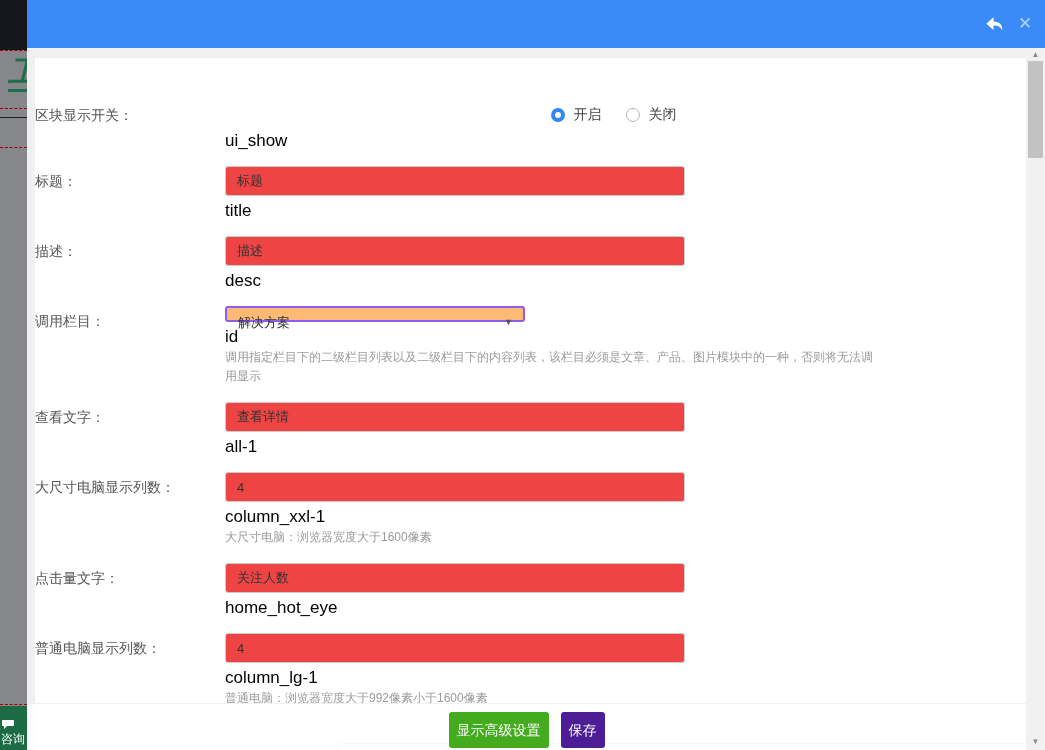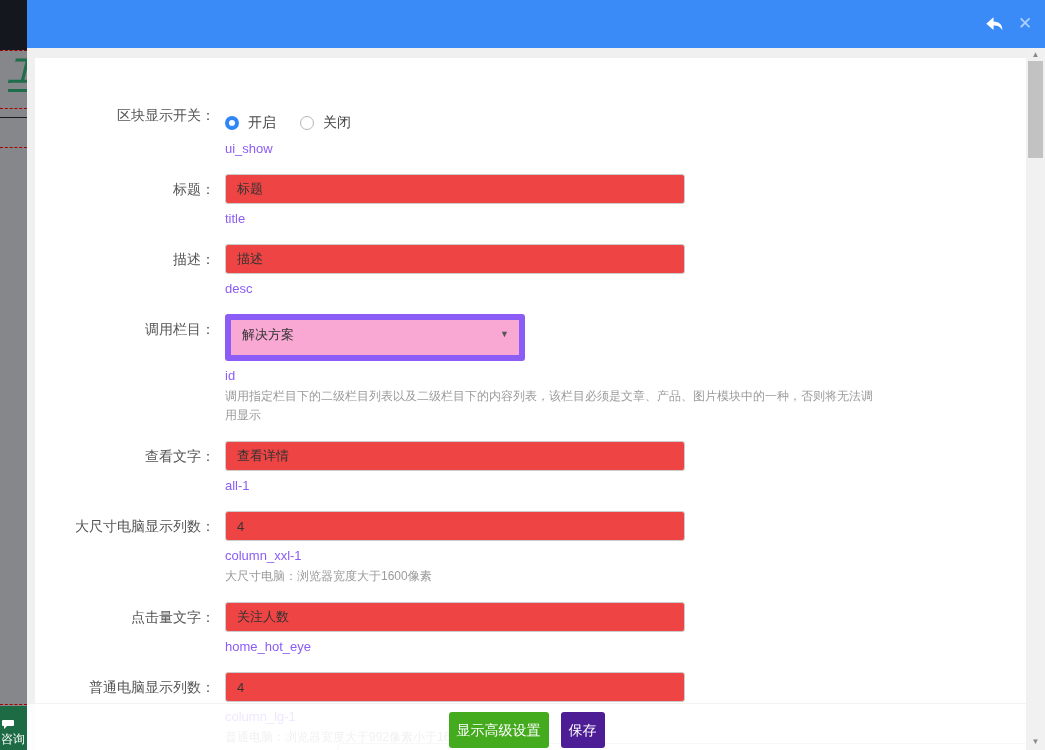--- a/index.html
+++ b/index.html
@@ -52,47 +52,47 @@
   }
 
   
   .modal {
     position:absolute; left:35px; top:58px; width:991px; height:692px;
     background:#fff; z-index:2;
   }
   .form { padding-top:42px; }
   .row { display:flex; margin-bottom:16px; }
   .row-label {
-    width:190px; padding-right:10px; text-align:right; flex:0 0 190px;
+    width:190px; padding-right:10px; text-align:left; flex:0 0 190px;
     font-size:14px; color:#555; line-height:30px; white-space:nowrap;
   }
   .row-control { flex:1 1 auto; min-width:0; }
 
   .text-input {
     width:460px; height:30px; border:1px solid #ccc; border-radius:3px;
     padding:0 11px; font-size:13px; color:#333; background:#ef4444; outline:none;
     font-family:"Liberation Sans","DejaVu Sans",sans-serif;
   }
   .select-box {
-    position:relative; width:300px; height:47px; border:6px solid #8b5cf6;
-    border-radius:3px; background:#f9a8d4; cursor:pointer;
+    position:relative; width:300px; height:16px; border:2px solid #8b5cf6;
+    border-radius:3px; background:#fdba74; cursor:pointer;
   }
   .select-value { position:absolute; left:11px; top:6px; font-size:13px; color:#333; }
   .select-caret { position:absolute; right:10px; top:9px; font-size:9px; color:#555; }
 
-  .radio-line { height:22px; display:flex; align-items:center; margin-top:12px; }
+  .radio-line { height:22px; display:flex; align-items:center; margin-top:4px;justify-content:center; }
   .radio-opt { display:flex; align-items:center; cursor:pointer; margin-right:24px; }
   .radio-circle {
     width:14px; height:14px; border-radius:50%; background:#fff;
     border:1px solid #b5b5b5; margin-right:9px; flex:0 0 14px;
   }
   .radio-circle.checked { border:4px solid #2f86f6; background:#fff; }
   .radio-text { font-size:14px; color:#444; }
 
-  .helper-code { margin-top:6px; font-size:13px; color:#8b5cf6; line-height:18px; }
+  .helper-code { margin-top:6px; font-size:17px; color:#000000; line-height:18px; }
   .helper-desc { margin-top:2px; font-size:12px; color:#9b9b9b; line-height:19px; width:650px; }
 
   
   .ghost-input {
     position:absolute; left:337px; top:743px; width:693px; height:30px;
     background:#fff; border:1px solid #ccc; border-radius:4px; z-index:3;
   }
 
   
   .footer-bar {

